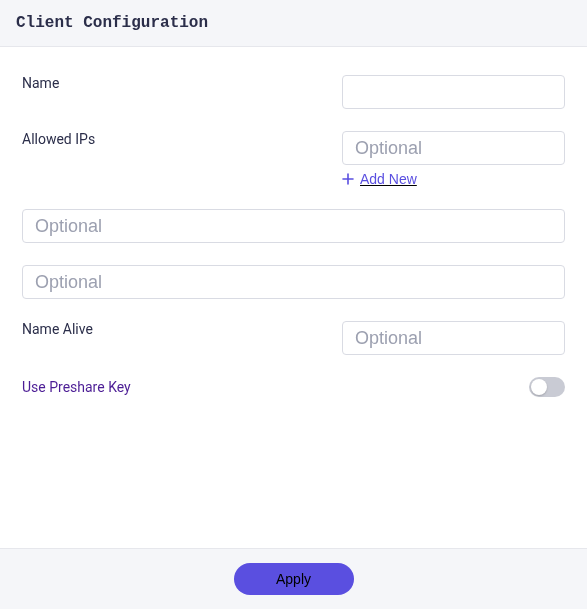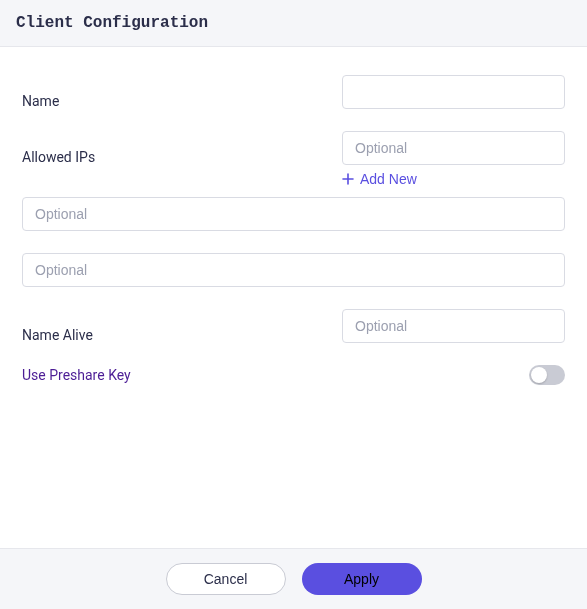--- a/index.html
+++ b/index.html
@@ -27,48 +27,49 @@
       font-weight: 600;
       color: #2b2e4a;
     }
     .content {
       flex: 1;
       padding: 28px 22px 10px 22px;
       overflow-y: auto;
     }
     .form-row {
       display: flex;
-      align-items: flex-end;
+      align-items: flex-start;
       margin-bottom: 22px;
     }
     .form-row.with-addnew {
       margin-bottom: 6px;
     }
     .form-label {
       width: 320px;
       font-size: 14px;
       color: #2b2e4a;
     }
     .form-input {
       flex: 1;
       width: 222px;
       height: 34px;
       border: 1px solid #d9dbe3;
       border-radius: 4px;
       padding: 0 12px;
-      font-size: 14px;
+      font-size: 18px;
       color: #2b2e4a;
       outline: none;
     }
     .form-input::placeholder {
       color: #9ca0b0;
     }
     .addnew-row {
       display: flex;
-      margin-bottom: 10px;
+      margin-bottom: 22px;
+      text-decoration: underline;
     }
     .addnew-spacer {
       width: 320px;
     }
     .addnew-button {
       display: inline-flex;
       align-items: center;
       background: transparent;
       border: none;
       cursor: pointer;
@@ -185,15 +186,14 @@
   <div class="toggle-row">
     <label class="toggle-label">Use Preshare Key</label>
     <div class="toggle">
       <div class="toggle-knob"></div>
     </div>
   </div>
 
 </div>
 
 <div class="footer">
-  <button class="btn btn-cancel">Cancel</button>
   <button class="btn btn-apply">Apply</button>
 </div>
 
 </body></html>

